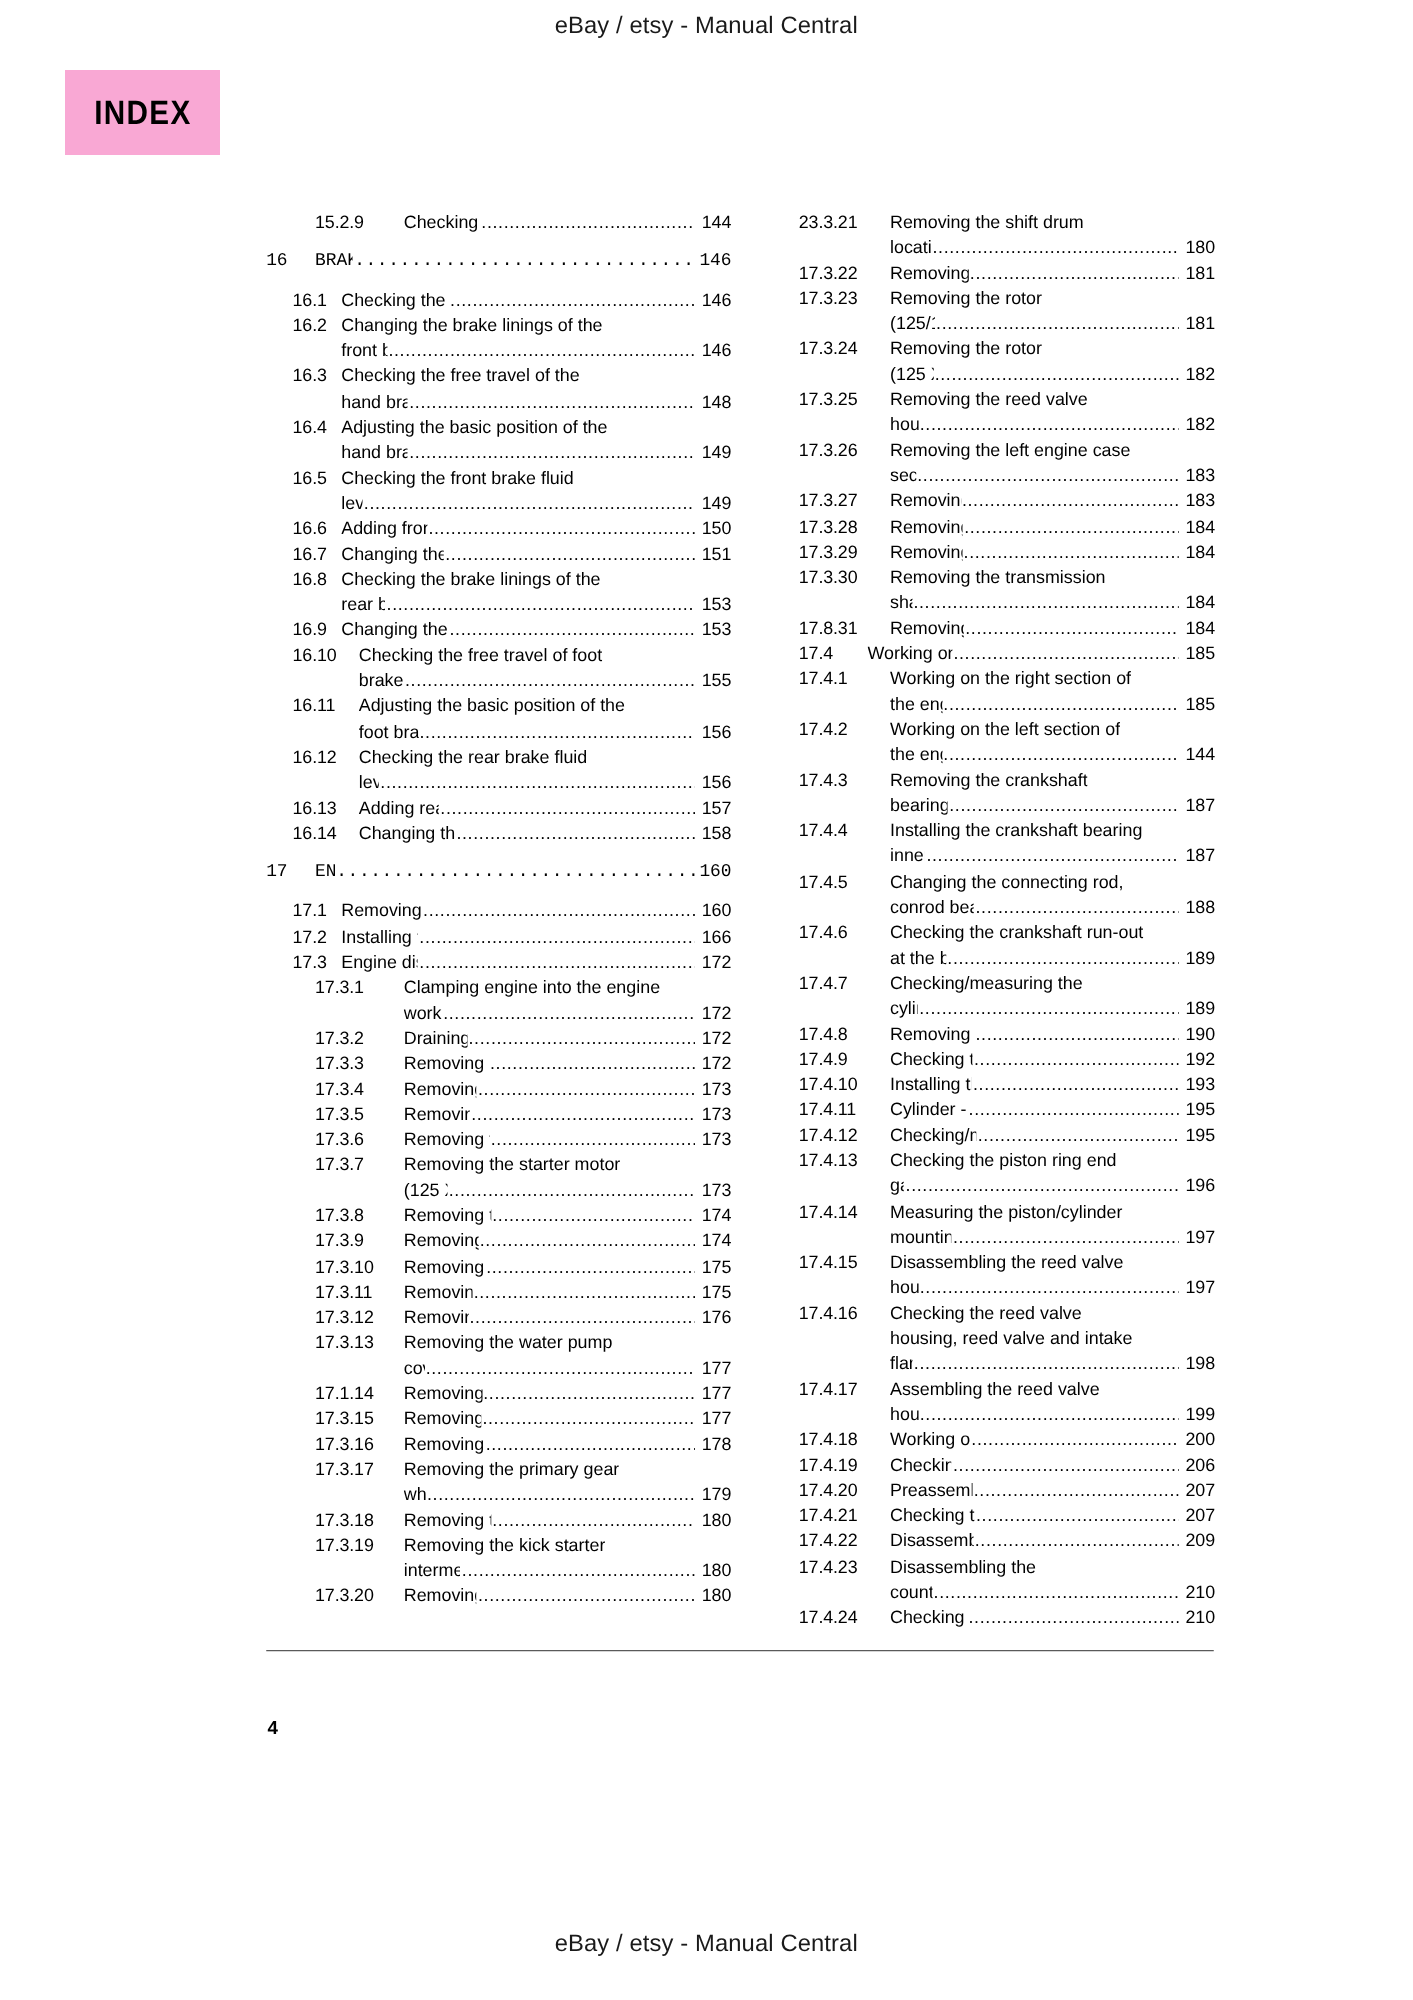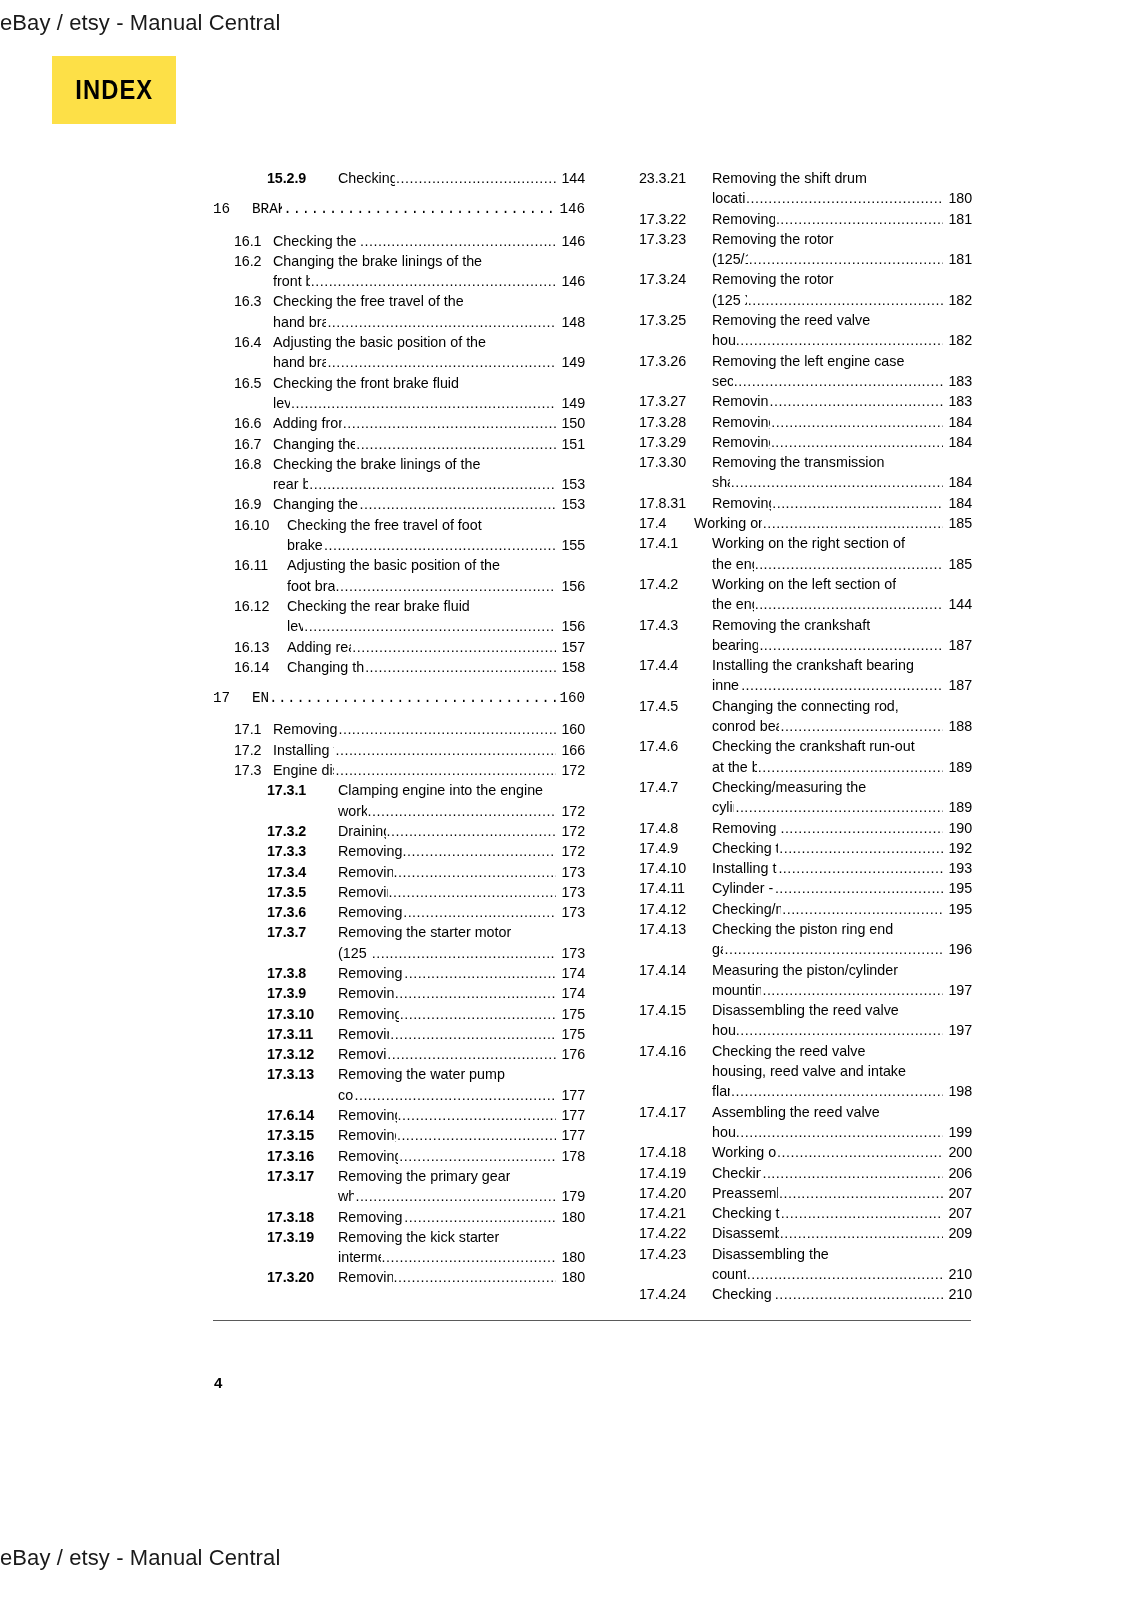--- a/index.html
+++ b/index.html
@@ -13,35 +13,35 @@
     position: relative;
     font-family: "Liberation Sans", "DejaVu Sans", sans-serif;
     color: #000000;
     overflow: hidden;
   }
 
   
   .running-head {
     position: absolute;
     left: 0; right: 0;
-    text-align: left;
-    font-size: 22px;
+    text-align: center;
+    font-size: 19px;
     letter-spacing: 0.1px;
     color: #1a1a1a;
     font-weight: 400;
   }
   #running-header { top: 10px; }
   #running-footer { top: 1545px; }
 
   
   #index-tab {
     position: absolute;
     left: 52px; top: 56px;
     width: 124px; height: 68px;
-    background: #fde047;
+    background: #f9a8d4;
     display: flex;
     align-items: center;
     justify-content: center;
   }
   #index-tab .tab-label {
     font-family: "Liberation Sans Narrow", "Liberation Sans", sans-serif;
     font-weight: 700;
     font-size: 27px;
     letter-spacing: 1.2px;
     color: #000000;
@@ -114,21 +114,21 @@
     width: 30px;
     text-align: right;
     white-space: nowrap;
     letter-spacing: -0.1px;
   }
 
   
   #toc-col-left  .lvl1 .toc-num { width: 39px; }
   #toc-col-left  .lvl2 .toc-num { width: 39px; margin-left: 21px; }
   #toc-col-left  .lvl2 .toc-num.wide { width: 53px; }
-  #toc-col-left  .lvl3 .toc-num { width: 71px; margin-left: 54px; font-weight: bold; }
+  #toc-col-left  .lvl3 .toc-num { width: 71px; margin-left: 39px; }
 
   
   #toc-col-right .lvl2 .toc-num { width: 55px; }
   #toc-col-right .lvl3 .toc-num { width: 73px; }
 
   
   #toc-col-left  .toc-page { width: 28px; }
   #toc-col-right .toc-page { width: 28px; }
 
   
@@ -581,21 +581,21 @@
             <div class="toc-title-line">
               <span class="toc-text">cover</span>
               <span class="toc-dots"></span>
               <span class="toc-page">177</span>
             </div>
           </div>
         </div>
       </div>
       <div class="toc-entry lvl3">
         <div class="toc-row">
-          <span class="toc-num">17.6.14</span>
+          <span class="toc-num">17.1.14</span>
           <div class="toc-body">
             <div class="toc-title-line">
               <span class="toc-text">Removing the clutch cover</span>
               <span class="toc-dots"></span>
               <span class="toc-page">177</span>
             </div>
           </div>
         </div>
       </div>
       <div class="toc-entry lvl3">

